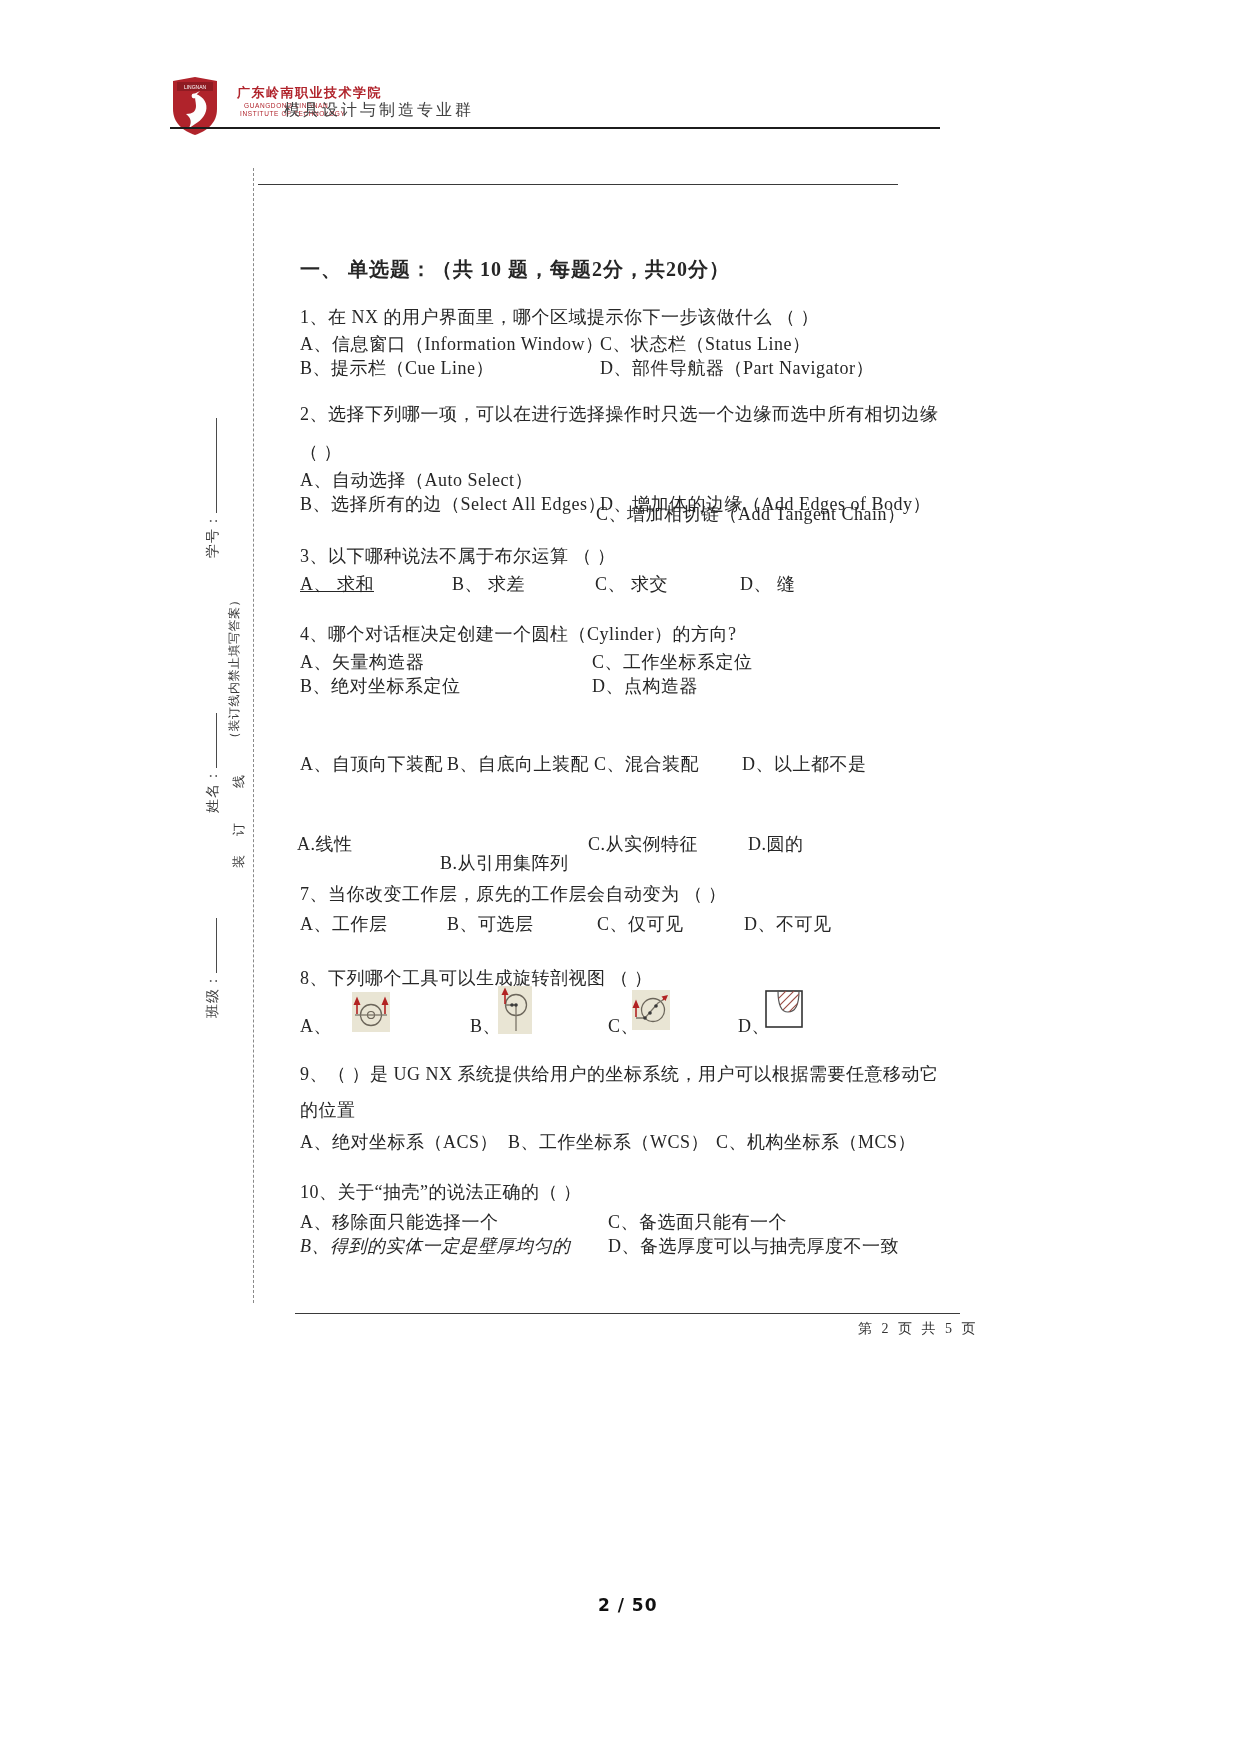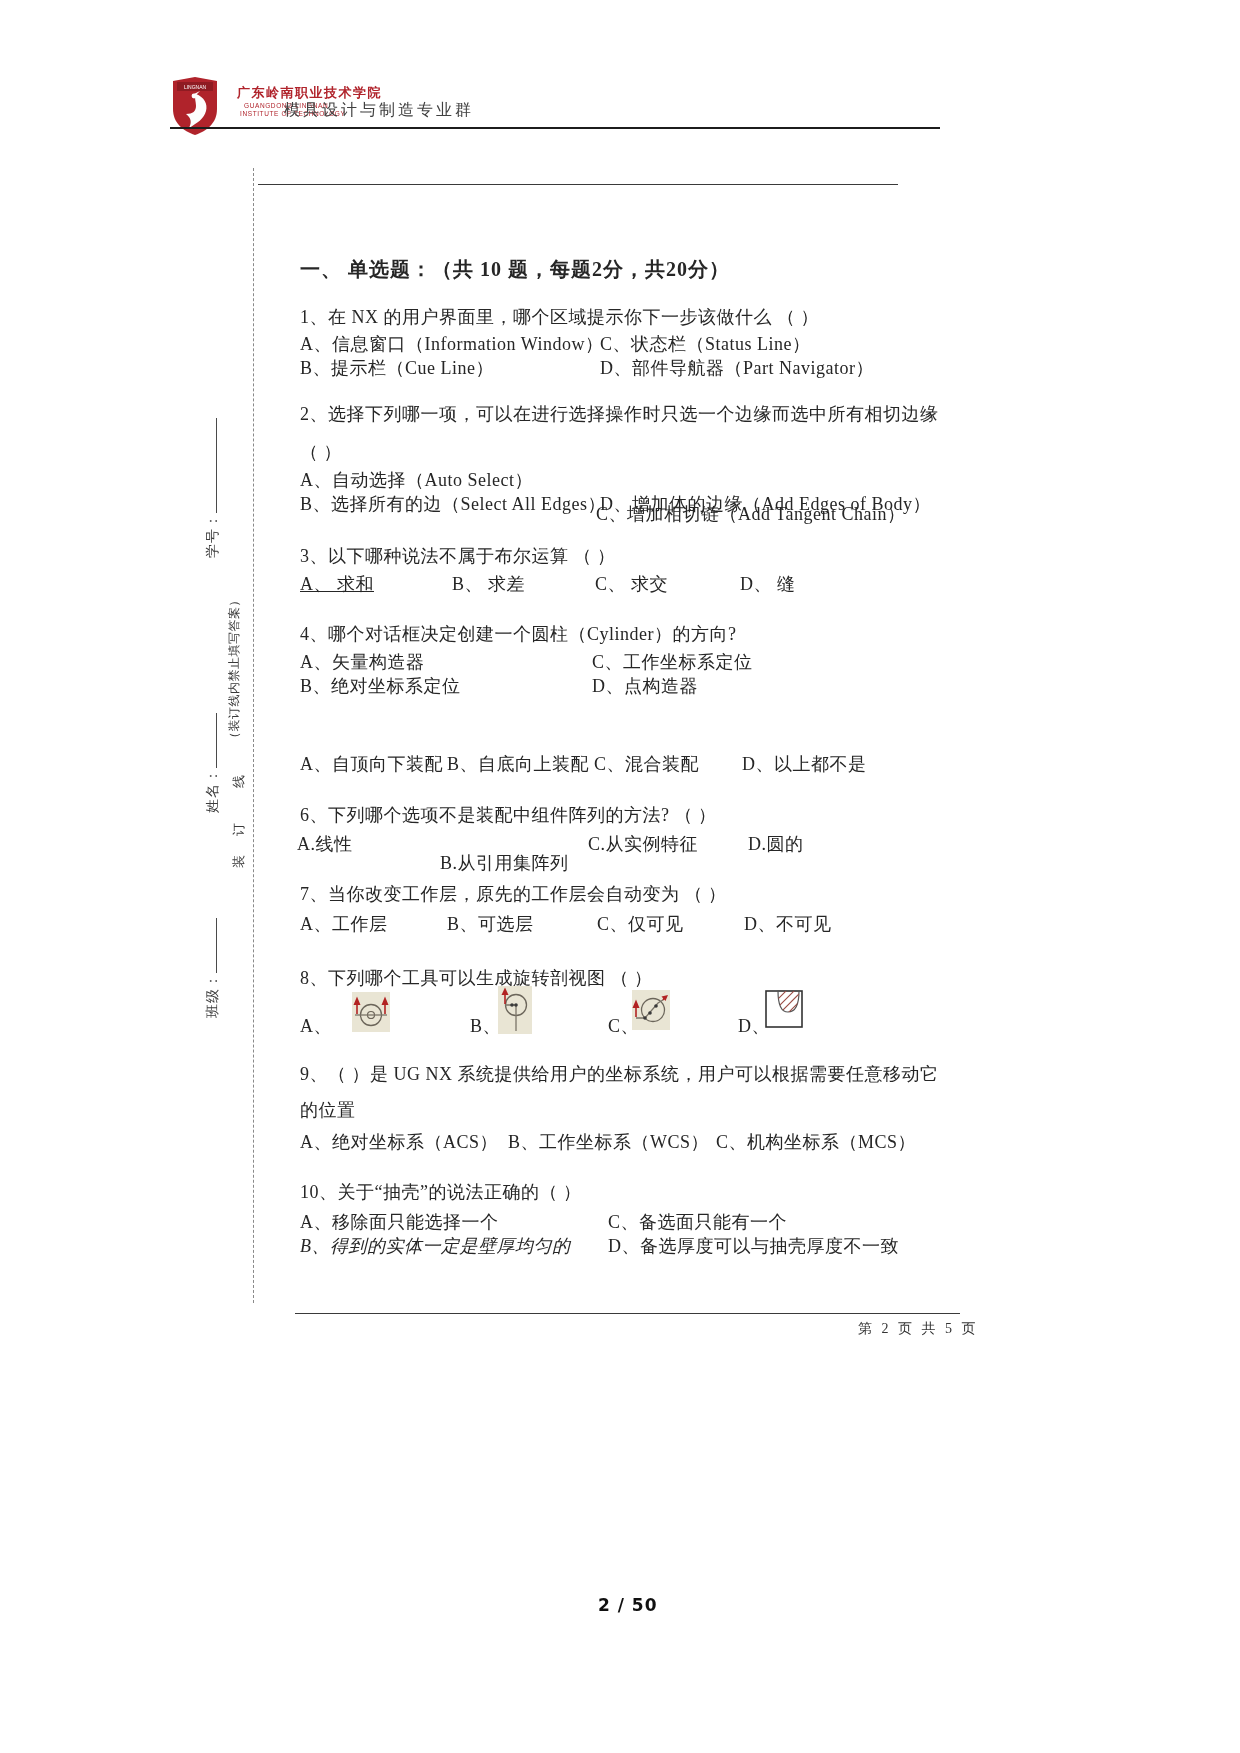--- a/index.html
+++ b/index.html
@@ -88,21 +88,20 @@
   <span class="line" style="left:300px; top:650px;">A、矢量构造器</span>
   <span class="line" style="left:592px; top:650px;">C、工作坐标系定位</span>
   <span class="line" style="left:300px; top:674px;">B、绝对坐标系定位</span>
   <span class="line" style="left:592px; top:674px;">D、点构造器</span>
 
   <span class="line" style="left:300px; top:752px;">A、自顶向下装配</span>
   <span class="line" style="left:447px; top:752px;">B、自底向上装配</span>
   <span class="line" style="left:594px; top:752px;">C、混合装配</span>
   <span class="line" style="left:742px; top:752px;">D、以上都不是</span>
 
-  <span class="line" style="left:300px; top:803px;">6、下列哪个选项不是装配中组件阵列的方法? （      ）</span>
   <span class="line" style="left:297px; top:832px;">A.线性</span>
   <span class="line" style="left:440px; top:832px;margin-top:19px;">B.从引用集阵列</span>
   <span class="line" style="left:588px; top:832px;">C.从实例特征</span>
   <span class="line" style="left:748px; top:832px;">D.圆的</span>
 
   <span class="line" style="left:300px; top:882px;">7、当你改变工作层，原先的工作层会自动变为      （      ）</span>
   <span class="line" style="left:300px; top:912px;">A、工作层</span>
   <span class="line" style="left:447px; top:912px;">B、可选层</span>
   <span class="line" style="left:597px; top:912px;">C、仅可见</span>
   <span class="line" style="left:744px; top:912px;">D、不可见</span>

